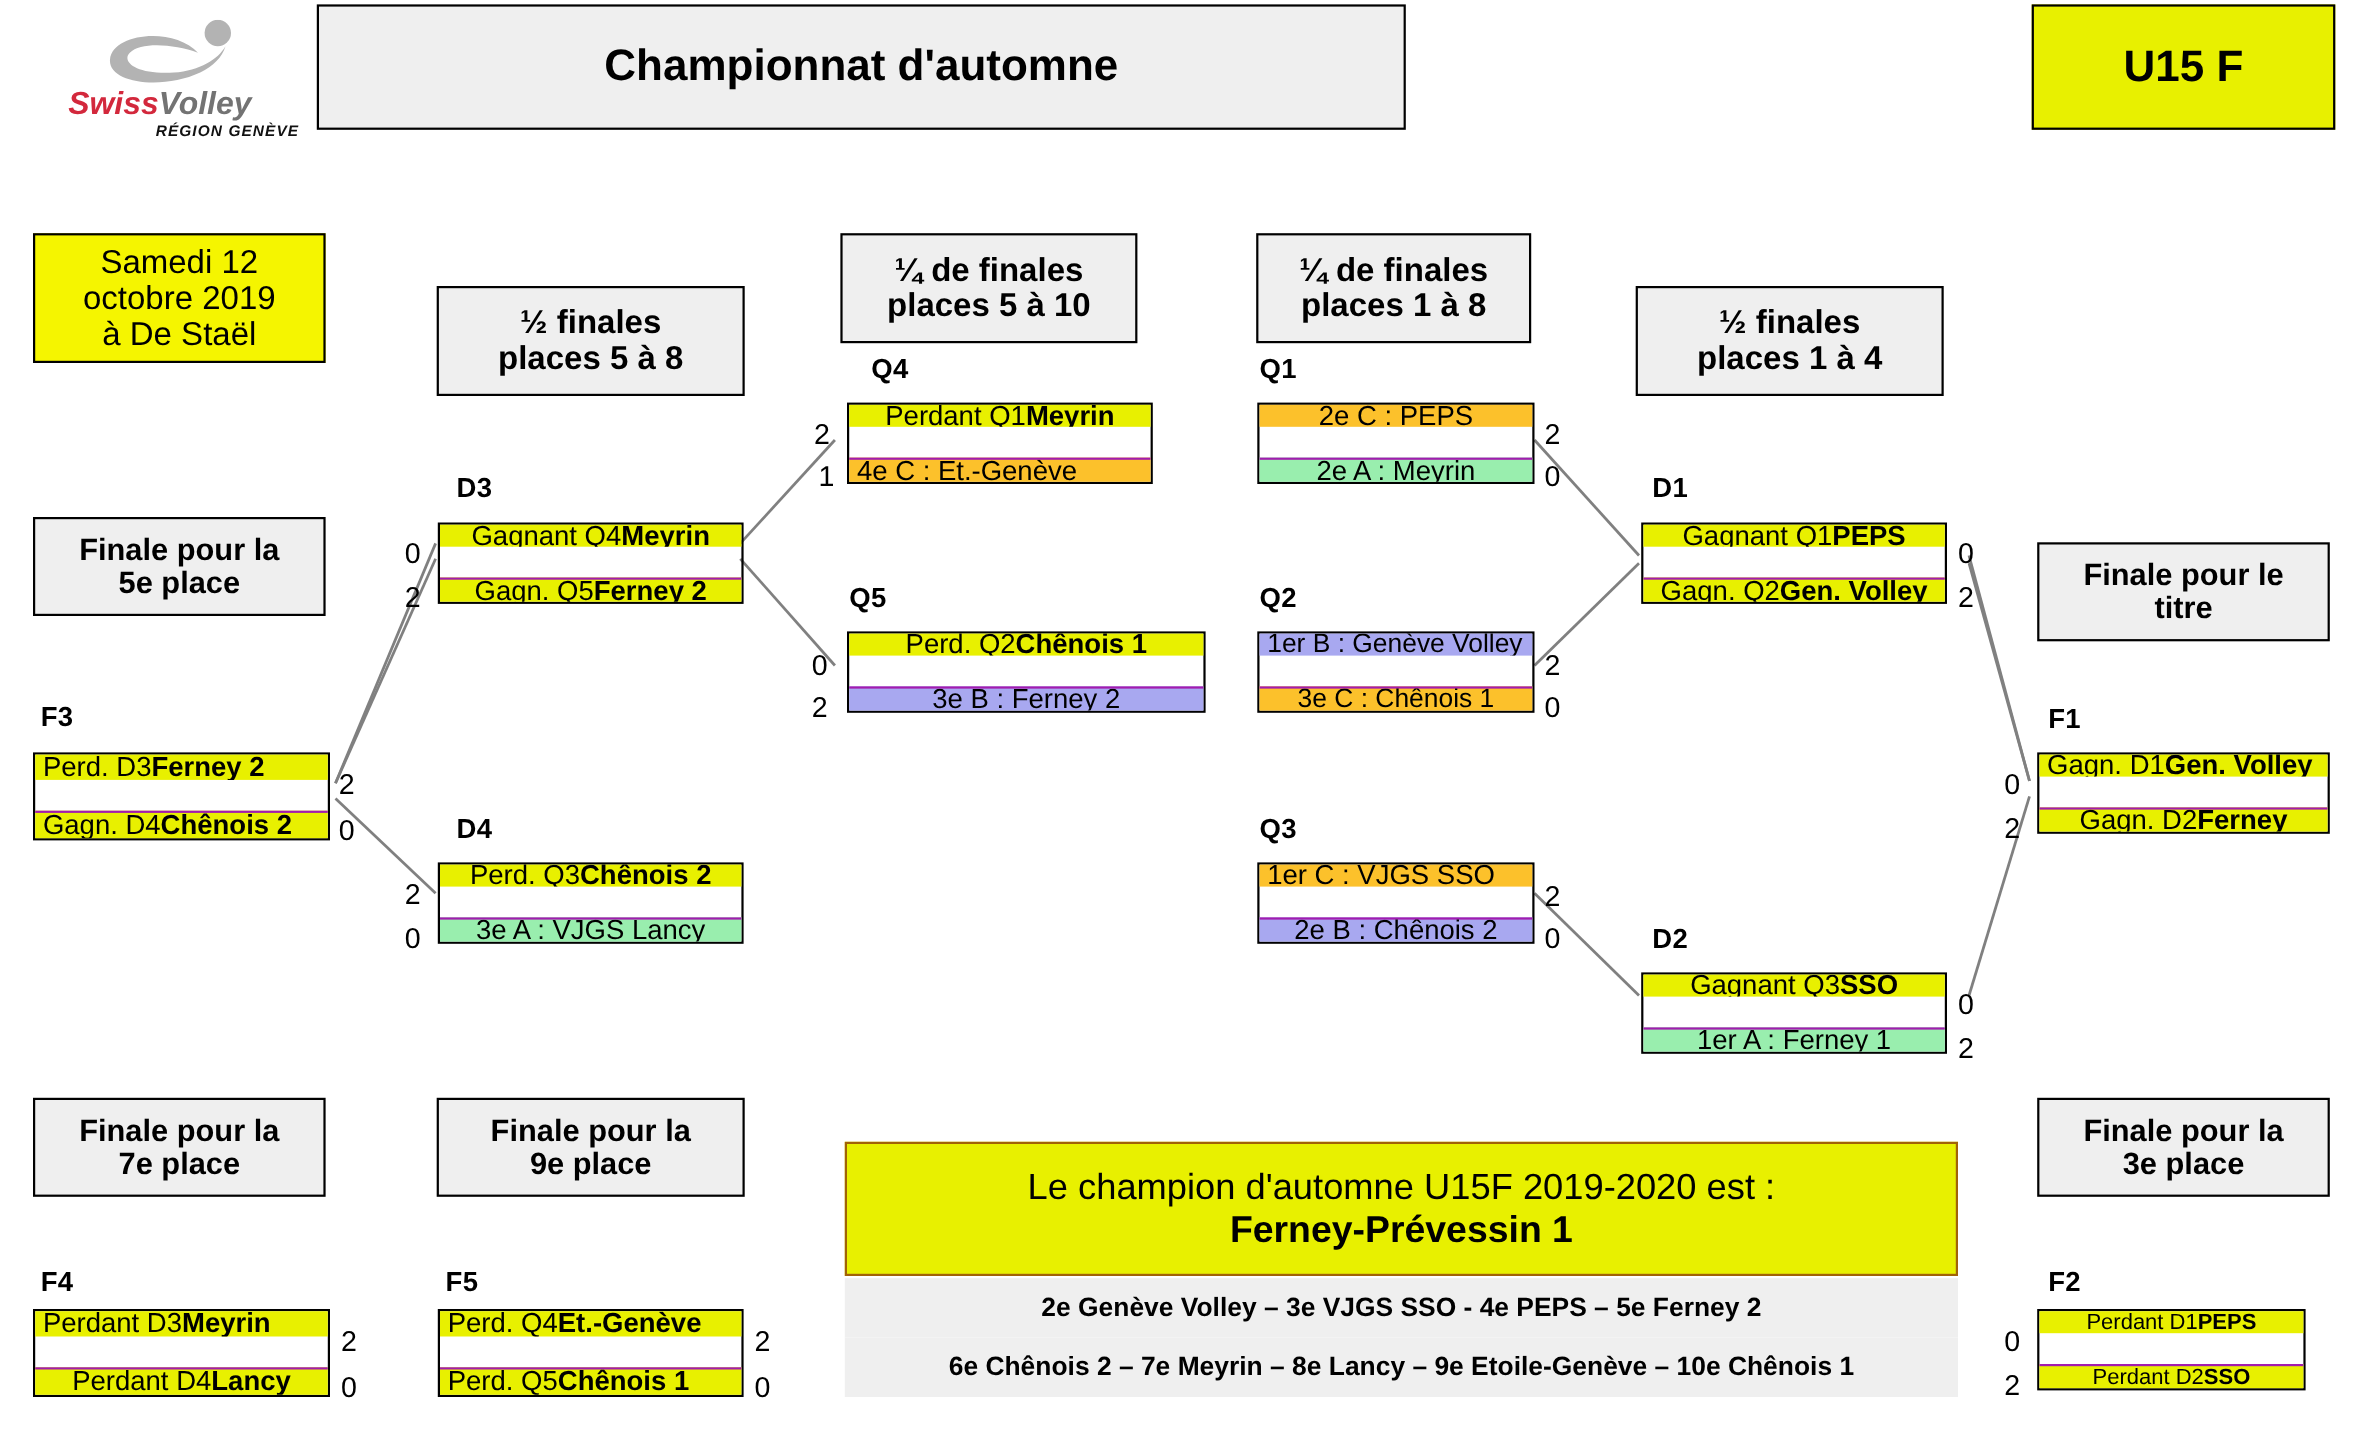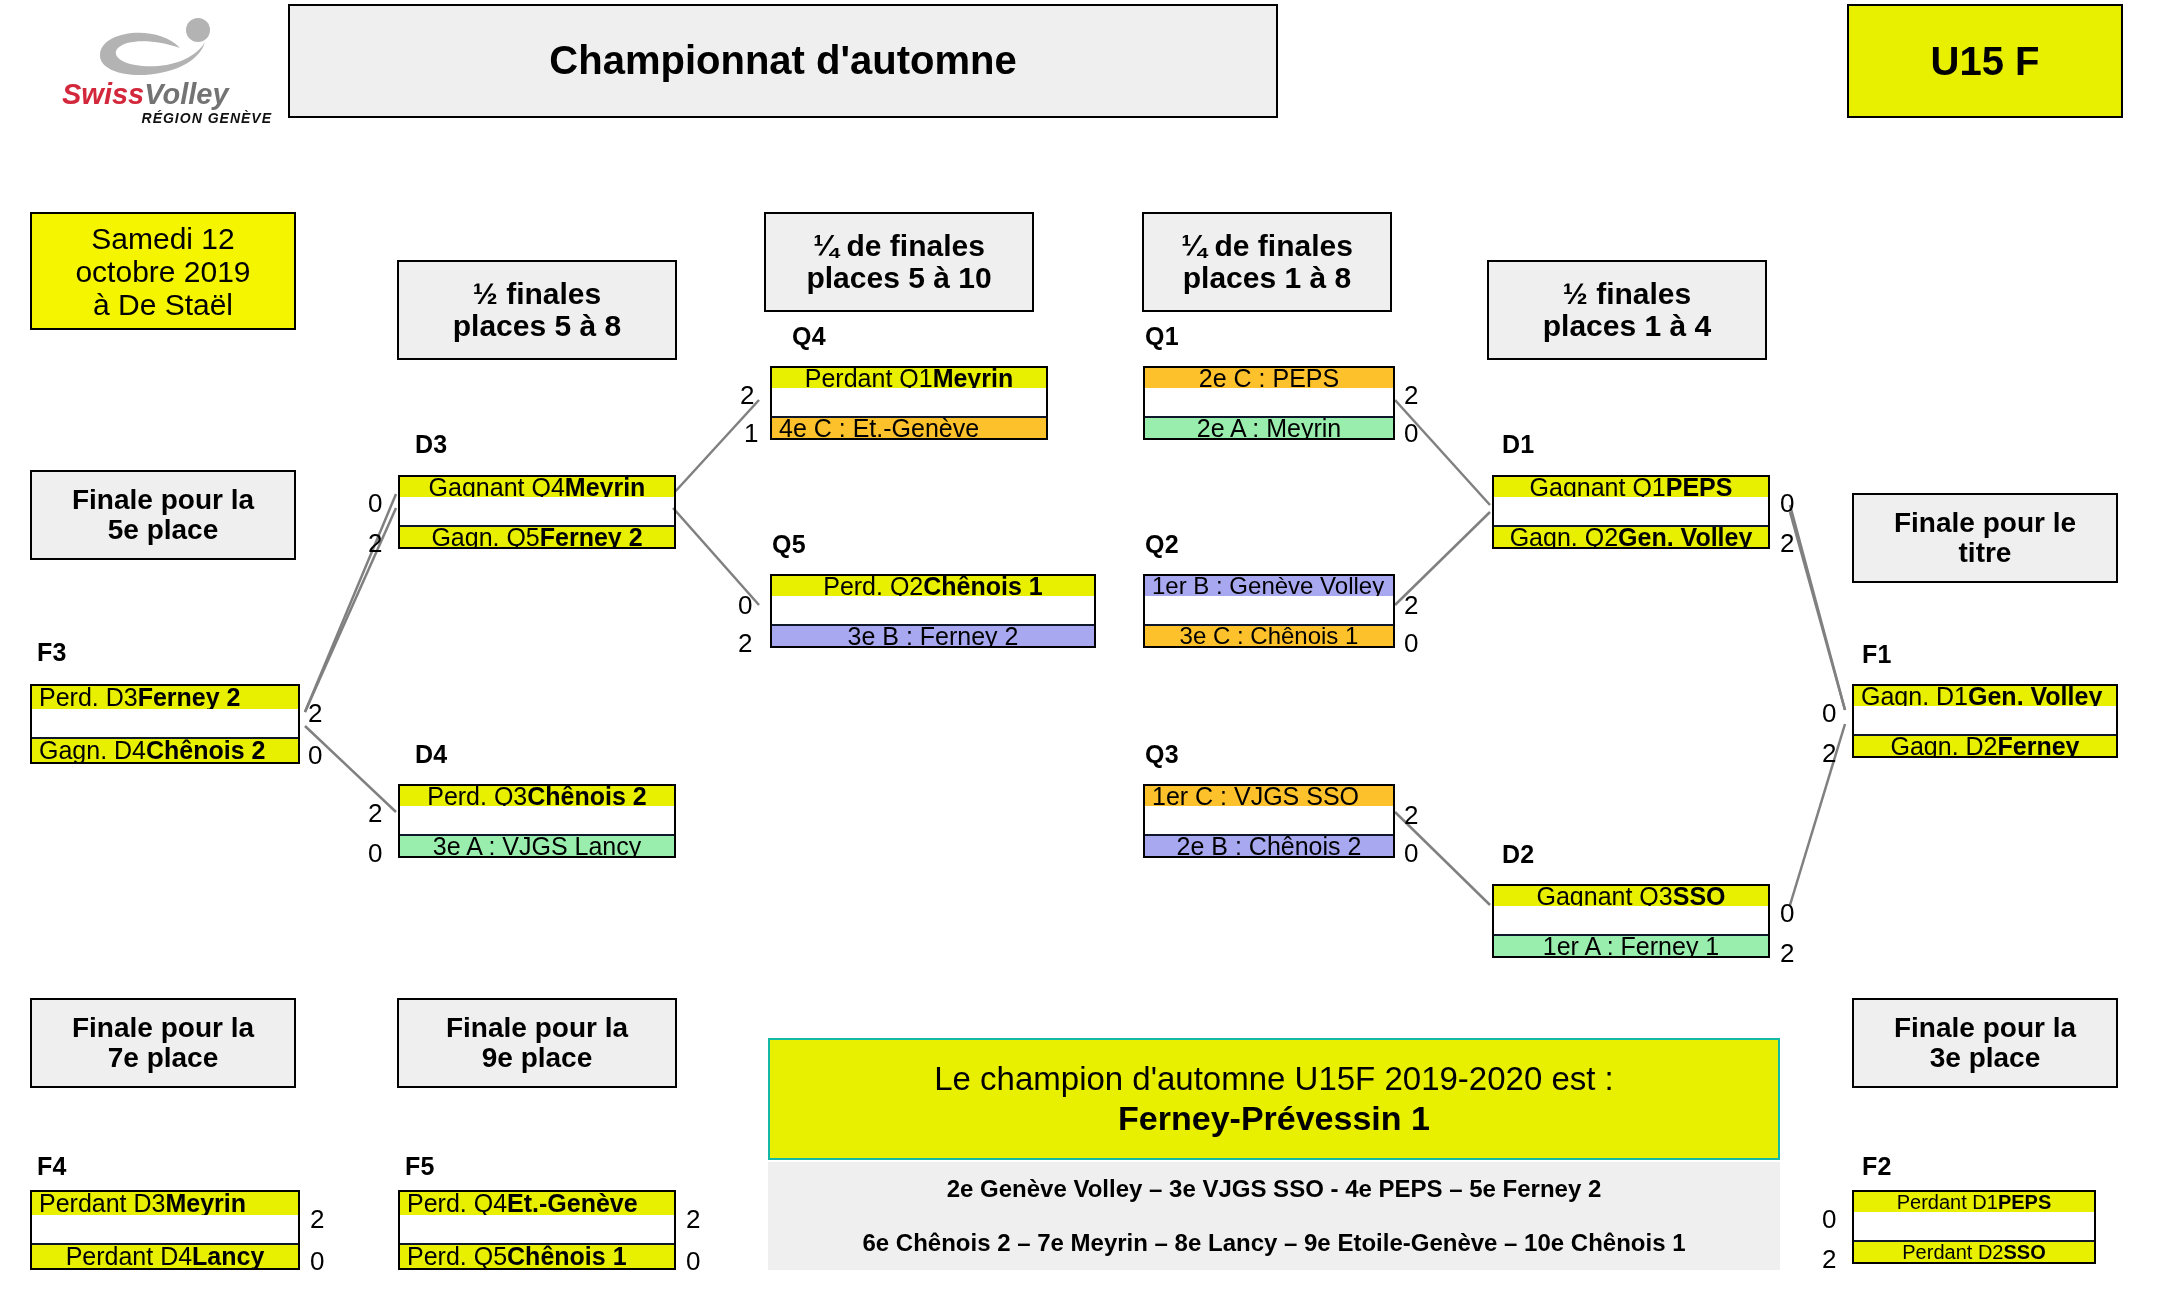--- a/index.html
+++ b/index.html
@@ -21,21 +21,21 @@
     display:flex;align-items:center;justify-content:center;
     text-align:center;line-height:1.1;
   }
 
   
   .match{border:2px solid #000;display:flex;flex-direction:column;}
   .match .row{
     flex:1 1 0;display:flex;align-items:center;
     padding:0 7px;white-space:nowrap;overflow:hidden;
   }
-  .match .row.sep{border-top:2px solid #0f172a;margin-top:28px;}
+  .match .row.sep{border-top:2px solid #a21caf;margin-top:28px;}
   .c-yellow{background:#e8f000;}
   .c-orange{background:#fcc12b;}
   .c-green {background:#99eeae;}
   .c-blue  {background:#a8a8f0;}
   .row.center{justify-content:center;}
   .row.left{justify-content:flex-start;}
 
   
   .code{font-weight:bold;font-size:25px;letter-spacing:0.3px;}
 
@@ -321,21 +321,21 @@
       <b>Et.-Genève</b>
   </div>
   <div class="row left sep c-yellow">
     <span>Perd. Q5 </span>
       <b>Chênois 1</b>
   </div>
 </div>
 <div class="abs score" style="left:686px;top:1206px;">2</div>
 <div class="abs score" style="left:686px;top:1248px;">0</div>
 
-<div class="abs" style="left:768px;top:1038px;width:1012px;height:122px;background:#e8f000;border:2px solid #14b8a6;
+<div class="abs" style="left:768px;top:1038px;width:1012px;height:122px;background:#e8f000;border:2px solid #a16207;
             display:flex;flex-direction:column;align-items:center;justify-content:center;">
   <div style="font-size:33px;line-height:1.2;">Le champion d'automne U15F 2019-2020 est :</div>
   <div style="font-size:34px;font-weight:bold;line-height:1.2;">Ferney-Prévessin 1</div>
 </div>
 
 <div class="abs rank" style="left:768px;top:1162px;width:1012px;height:54px;font-size:24px;">
   <span>2e Genève Volley – 3e VJGS SSO - 4e PEPS – 5e Ferney 2</span>
 </div>
 <div class="abs rank" style="left:768px;top:1216px;width:1012px;height:54px;font-size:24px;">
   <span>6e Chênois 2 – 7e Meyrin – 8e Lancy – 9e Etoile-Genève – 10e Chênois 1</span>

